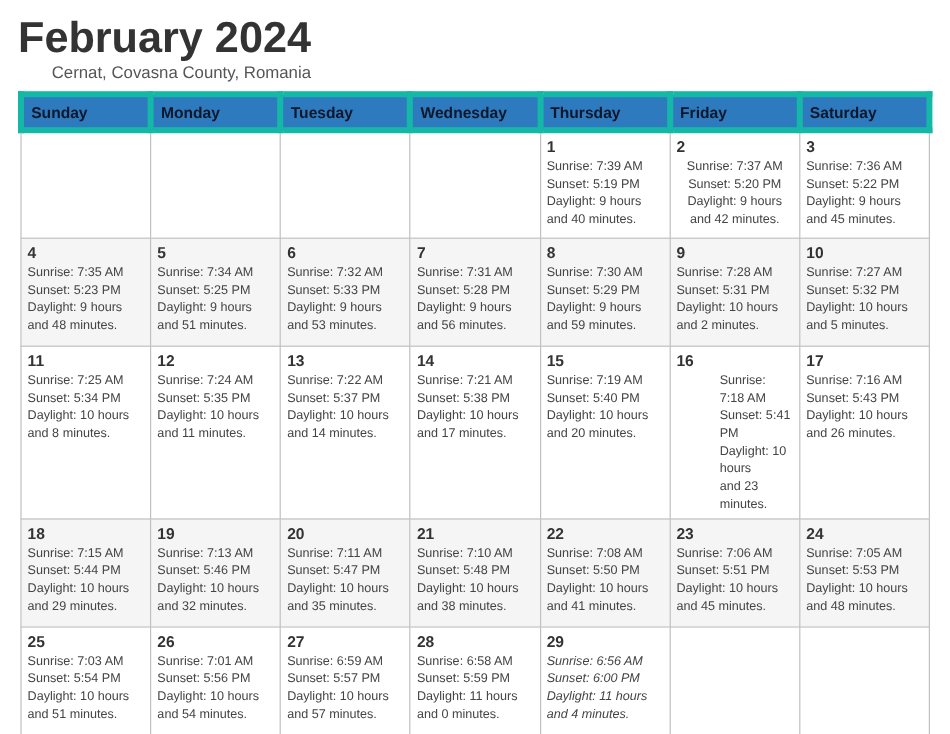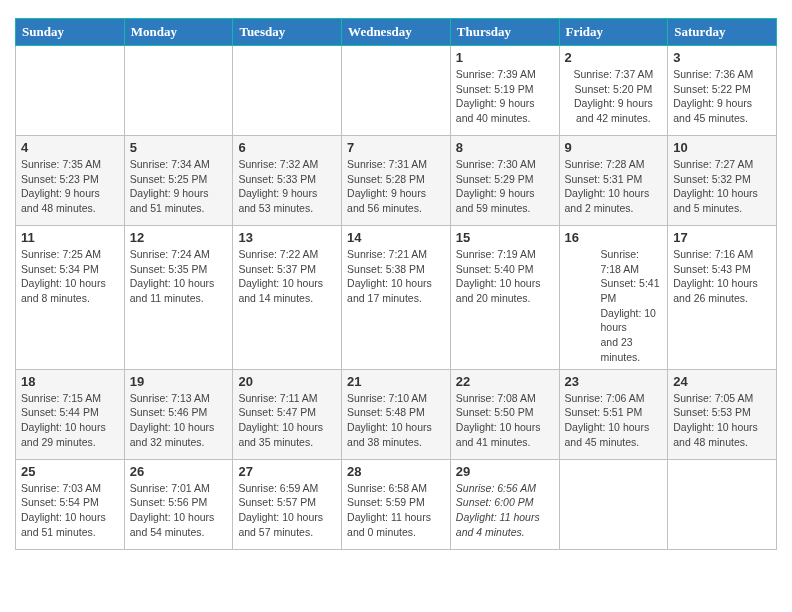--- a/index.html
+++ b/index.html
@@ -38,26 +38,25 @@
       font-size: 14px;
       color: #555;
     }
     .calendar-table {
       width: 100%;
       border-collapse: collapse;
       table-layout: fixed;
     }
     .calendar-table th {
       background-color: #2e7abf;
-      color: #ffffff;
+      color: #0f172a;
       text-align: left;
       padding: 5px 6px;
       font-size: 13px;
-      border: 1px solid #14b8a6;
-      font-family: Liberation Serif, serif;
+      border: 5px solid #14b8a6;
     }
     .calendar-table td {
       border: 1px solid #c0c0c0;
       vertical-align: top;
       padding: 4px 5px;
       font-size: 11px;
       color: #333;
       height: 90px;
       background: #fff;
     }
@@ -77,20 +76,24 @@
       color: #444;
     }
     .empty-cell {
       background: #f9f9f9;
     }
   </style>
 </head>
 <body>
 
 <div class="header-section">
+  <div class="title-section">
+    <div class="month-title">February 2024</div>
+    <div class="location-title">Cernat, Covasna County, Romania</div>
+  </div>
 </div>
 
 <table class="calendar-table">
   <thead>
     <tr>
     <th>Sunday</th>
         <th>Monday</th>
         <th>Tuesday</th>
         <th>Wednesday</th>
         <th>Thursday</th>

